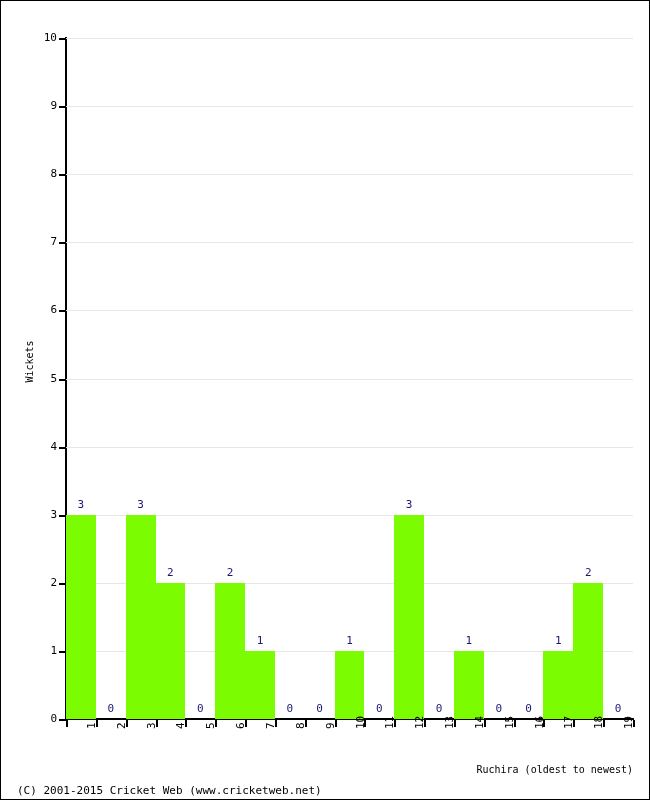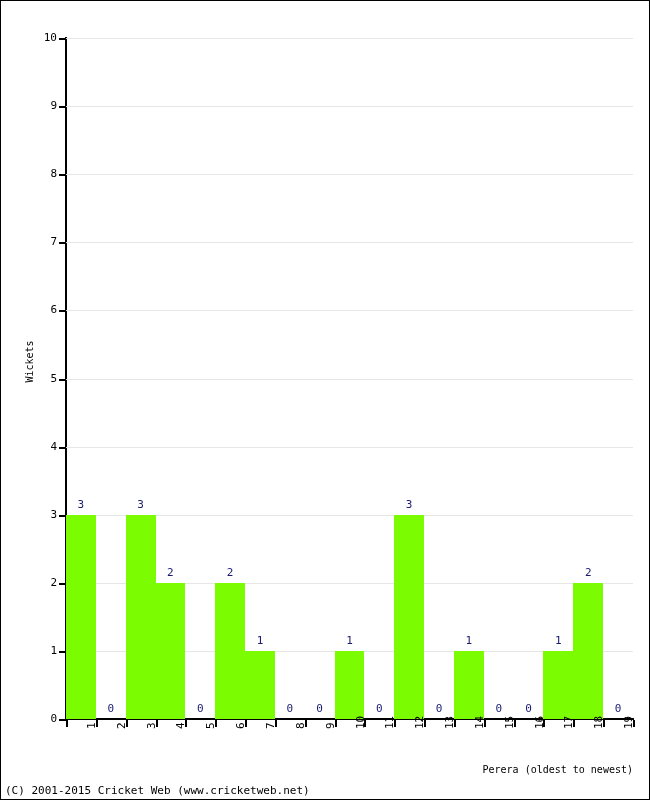--- a/index.html
+++ b/index.html
@@ -139,21 +139,21 @@
     position: absolute;
     right: 16px;
     top: 763px;
     font-size: 10px;
     color: #000000;
     white-space: nowrap;
   }
   
   #footer-copyright {
     position: absolute;
-    left: 4px;
+    left: 16px;
     top: 783px;
     font-size: 11px;
     color: #000000;
     white-space: nowrap;
   }
 </style>
 </head>
 <body>
 
 <div id="chart-root">
@@ -213,21 +213,21 @@
       <div class="bar-value" style="left: 387.947px; width: 29.8421px; top: 596.9px; color: rgb(25, 25, 112);">1</div>
       <div class="bar-value" style="left: 417.789px; width: 29.8421px; top: 665px; color: rgb(25, 25, 112);">0</div>
       <div class="bar-value" style="left: 447.632px; width: 29.8421px; top: 665px; color: rgb(25, 25, 112);">0</div>
       <div class="bar" style="left: 477.474px; width: 29.8421px; height: 68.1px; background: rgb(124, 252, 0);"></div>
       <div class="bar-value" style="left: 477.474px; width: 29.8421px; top: 596.9px; color: rgb(25, 25, 112);">1</div>
       <div class="bar" style="left: 507.316px; width: 29.8421px; height: 136.2px; background: rgb(124, 252, 0);"></div>
       <div class="bar-value" style="left: 507.316px; width: 29.8421px; top: 528.8px; color: rgb(25, 25, 112);">2</div>
       <div class="bar-value" style="left: 537.158px; width: 29.8421px; top: 665px; color: rgb(25, 25, 112);">0</div>
     </div>
 
-  <div id="axis-x-title">Perera (oldest to newest)</div>
+  <div id="axis-x-title">Ruchira (oldest to newest)</div>
 
   <div id="footer-copyright">(C) 2001-2015 Cricket Web (www.cricketweb.net)</div>
 
 <div class="ytick-mark" style="top: 718px;"></div>
     <div class="ytick-mark" style="top: 649.9px;"></div>
     <div class="ytick-mark" style="top: 581.8px;"></div>
     <div class="ytick-mark" style="top: 513.7px;"></div>
     <div class="ytick-mark" style="top: 445.6px;"></div>
     <div class="ytick-mark" style="top: 377.5px;"></div>
     <div class="ytick-mark" style="top: 309.4px;"></div>

